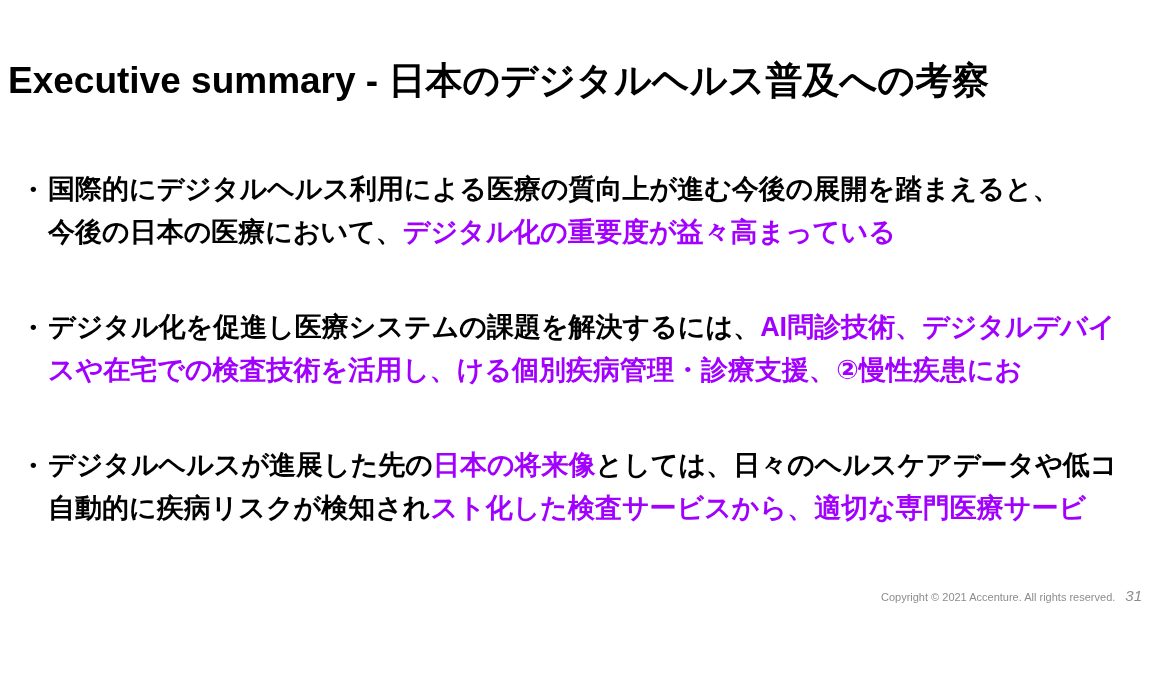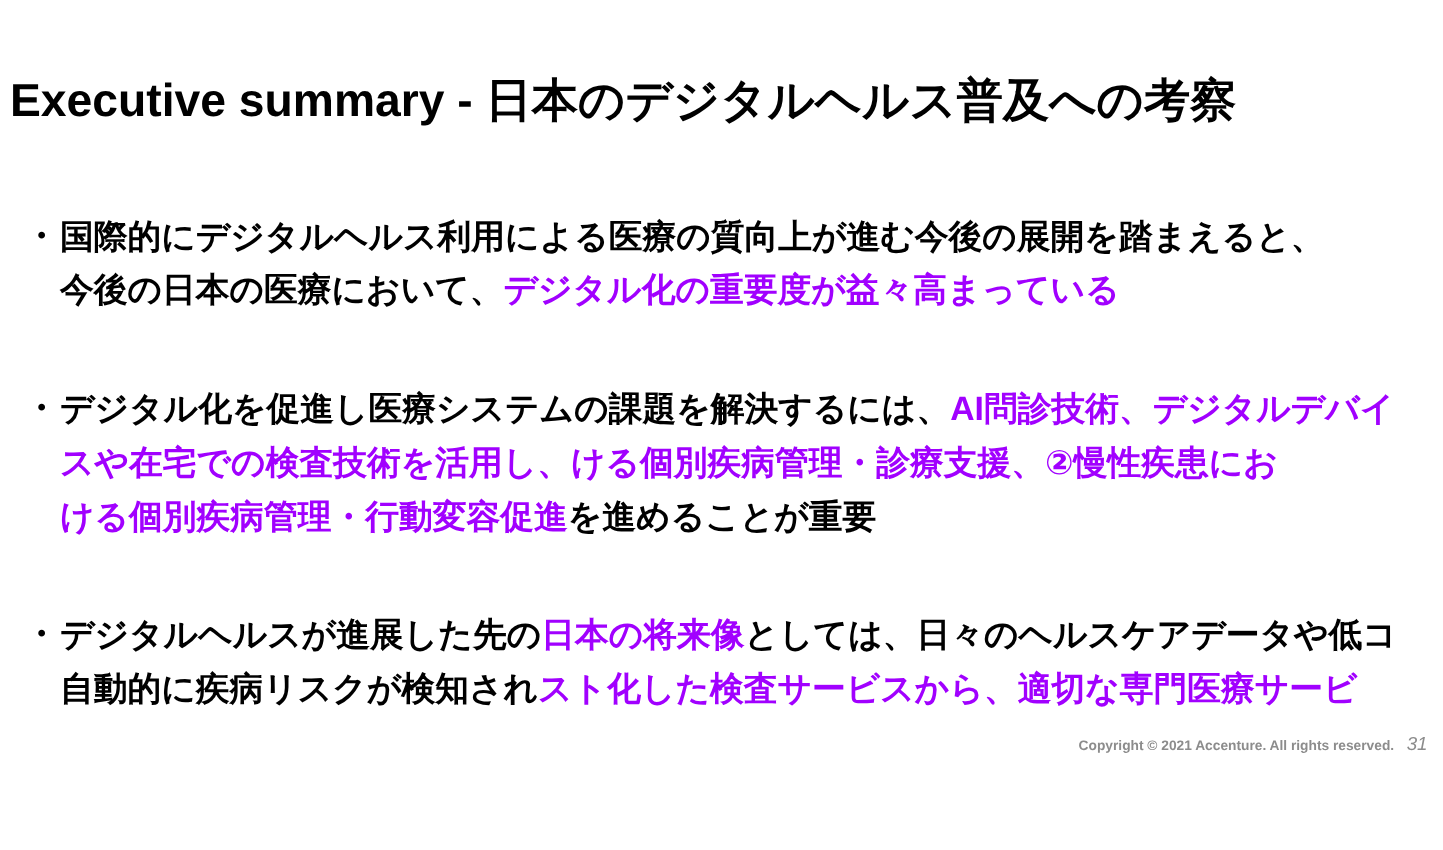--- a/index.html
+++ b/index.html
@@ -66,21 +66,21 @@
   .footer {
     position: absolute;
     right: 12px;
     bottom: 10px;
     display: flex;
     align-items: baseline;
     gap: 10px;
   }
   .copyright {
     font-size: 11px;
-    font-weight: bold;
+    font-weight: normal;
     color: var(--footer-gray, #8c8c8c);
   }
   .page-number {
     font-size: 15px;
     font-weight: normal;
     color: var(--footer-gray, #8c8c8c);
     font-style: italic;
   }
 </style>
 </head>
@@ -98,21 +98,20 @@
         <div class="line"><span class="seg" data-color="black">国際的にデジタルヘルス利用による医療の質向上が進む今後の展開を踏まえると、</span></div>
         <div class="line"><span class="seg" data-color="black">今後の日本の医療において、</span><span class="seg" data-color="purple">デジタル化の重要度が益々高まっている</span></div>
       </div>
     </div>
 
     <div class="bullet">
       <span class="marker">•</span>
       <div class="bullet-text">
         <div class="line"><span class="seg" data-color="black">デジタル化を促進し医療システムの課題を解決するには、</span><span class="seg" data-color="purple">AI問診技術、デジタルデバイ</span></div>
         <div class="line"><span class="seg" data-color="purple">スや在宅での検査技術を活用し、ける個別疾病管理・診療支援、②慢性疾患にお</span></div>
-        <div class="line"><span class="seg" data-color="purple">ける個別疾病管理・行動変容促進</span><span class="seg" data-color="black">を進めることが重要</span></div>
       </div>
     </div>
 
     <div class="bullet">
       <span class="marker">•</span>
       <div class="bullet-text">
         <div class="line"><span class="seg" data-color="black">デジタルヘルスが進展した先の</span><span class="seg" data-color="purple">日本の将来像</span><span class="seg" data-color="black">としては、日々のヘルスケアデータや低コ</span></div>
         <div class="line"><span class="seg" data-color="black">自動的に疾病リスクが検知され</span><span class="seg" data-color="purple">スト化した検査サービスから、適切な専門医療サービ</span></div>
       </div>
     </div>

